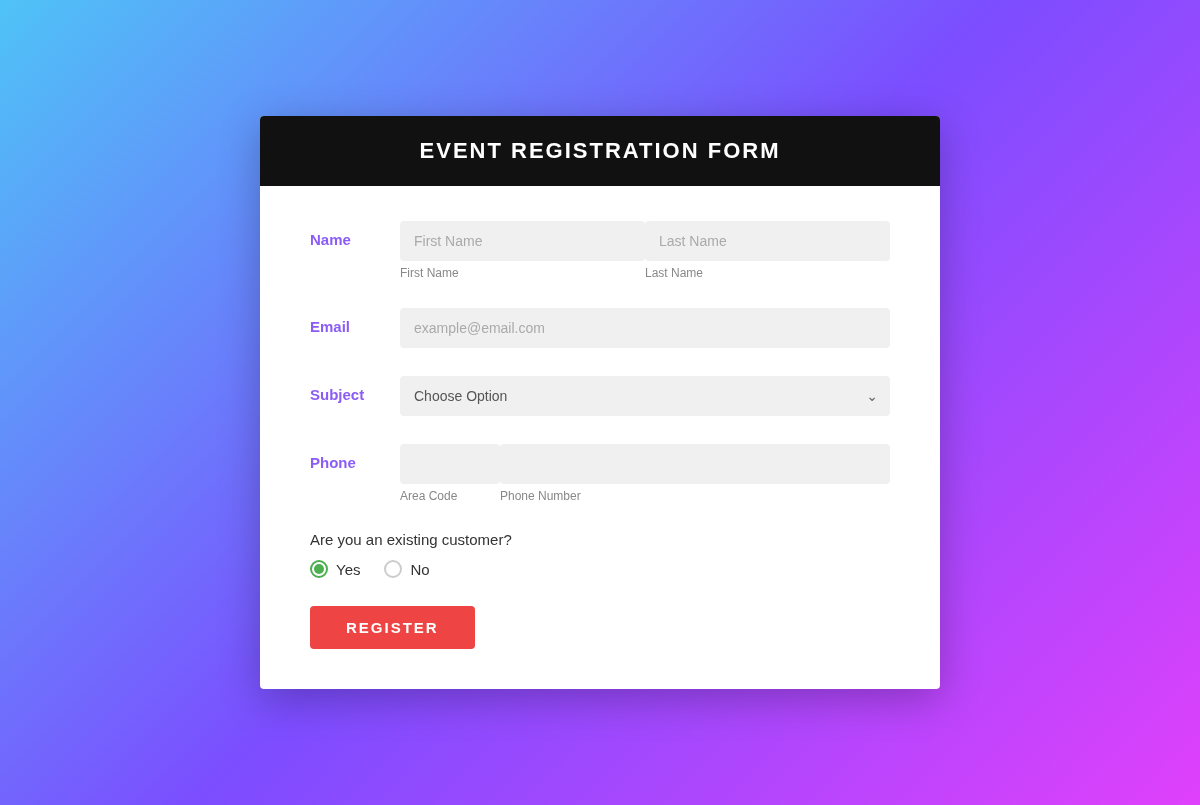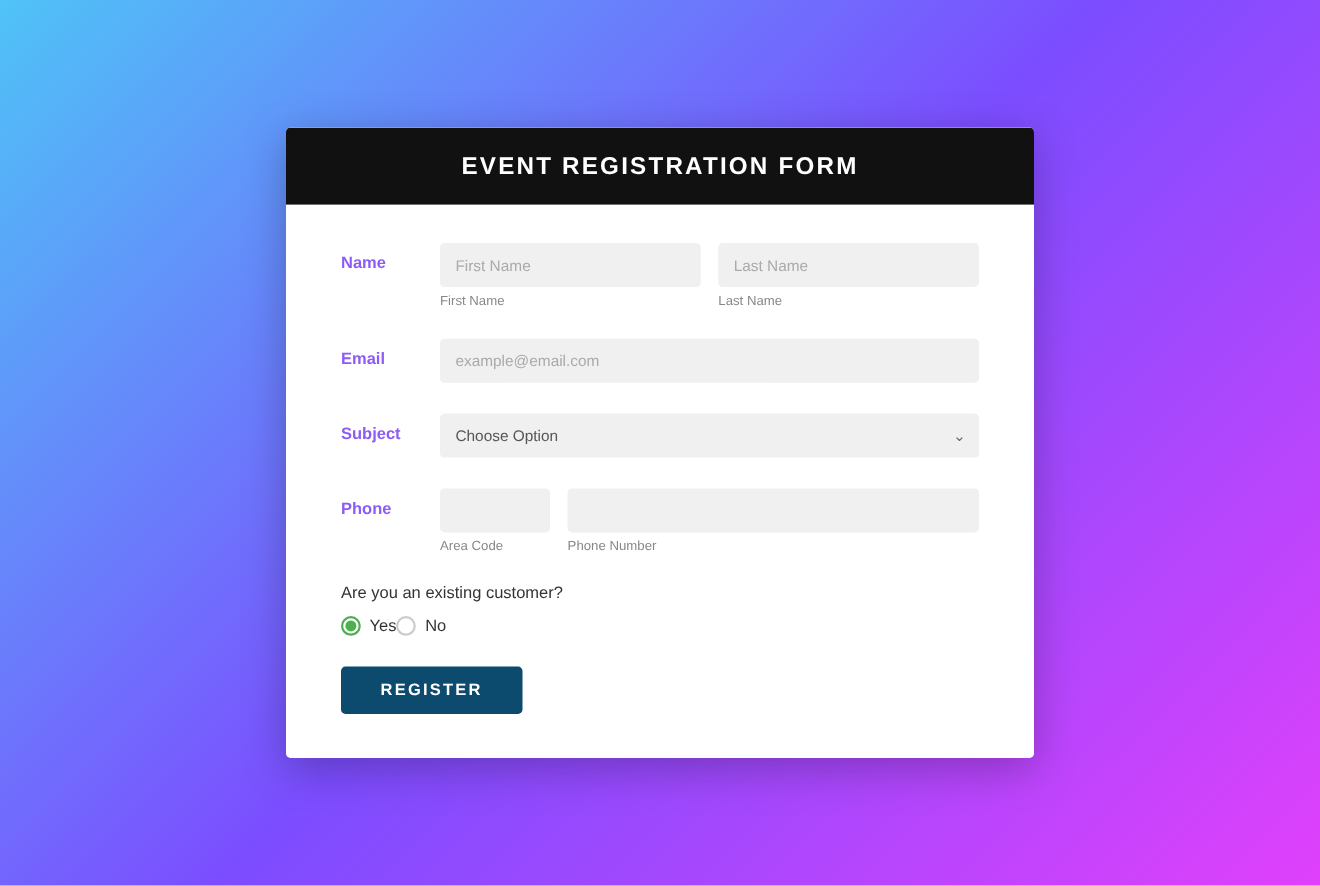--- a/index.html
+++ b/index.html
@@ -59,21 +59,20 @@
       color: #8b5cf6;
       padding-top: 10px;
     }
 
     .form-fields {
       flex: 1;
     }
 
     .fields-inline {
       display: flex;
-      gap: 16px;
     }
 
     .field-group {
       display: flex;
       flex-direction: column;
       flex: 1;
     }
 
     .field-group.small {
       flex: 0 0 100px;
@@ -142,20 +141,21 @@
     .customer-question {
       font-size: 15px;
       font-weight: 400;
       color: #333333;
       margin-bottom: 12px;
     }
 
     .radio-group {
       display: flex;
       align-items: center;
+      gap: 24px;
     }
 
     .radio-option {
       display: flex;
       align-items: center;
       gap: 8px;
       cursor: pointer;
     }
 
     .radio-circle {
@@ -181,21 +181,21 @@
       border-radius: 50%;
       background: #4caf50;
     }
 
     .radio-label {
       font-size: 15px;
       color: #333333;
     }
 
     .register-btn {
-      background: #0c4a6e;
+      background: #ef4444;
       color: #ffffff;
       border: none;
       border-radius: 4px;
       padding: 13px 36px;
       font-size: 15px;
       font-weight: 800;
       letter-spacing: 2px;
       text-transform: uppercase;
       cursor: pointer;
     }

